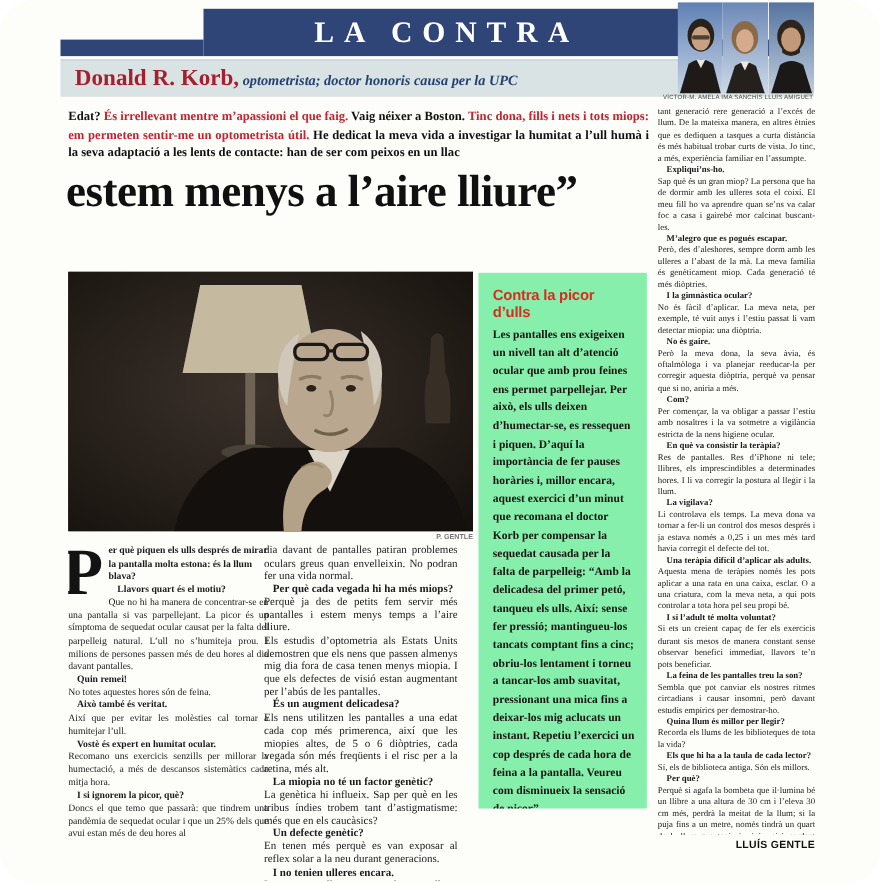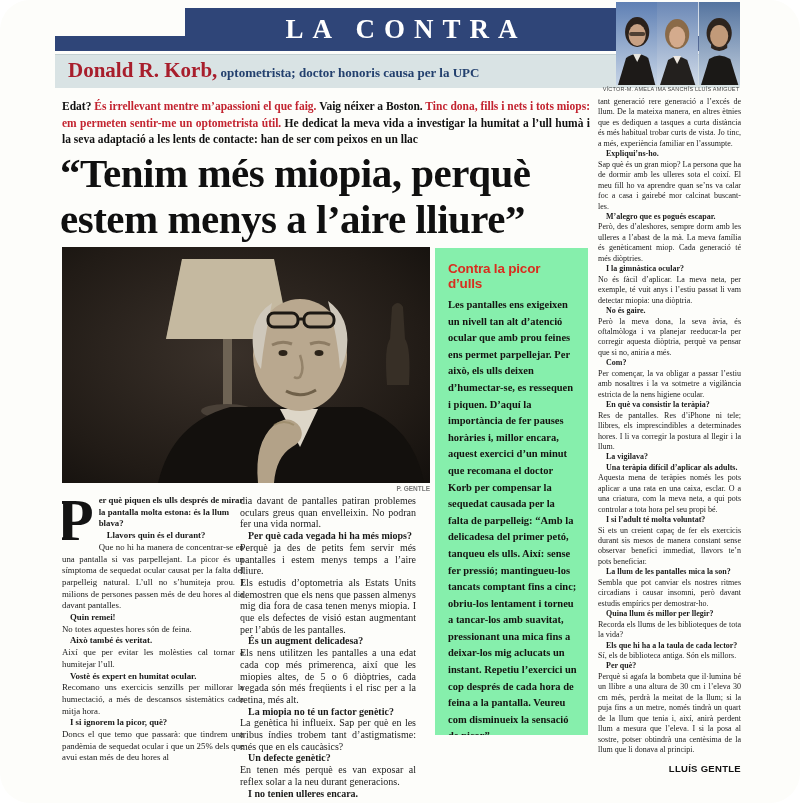--- a/index.html
+++ b/index.html
@@ -20,21 +20,21 @@
   .section-title {
     color:#ffffff; font-weight:bold; font-size:27px; letter-spacing:9px;
     font-family:"Liberation Serif", serif; padding-left:9px;
   }
   .gray-band {
     position:absolute; left:55px; top:54px; width:685px; height:34px;
     background:#d9e3e4; border-top:1px solid #c3d0d2;
   }
   .author-line { position:absolute; left:68px; top:58px; width:520px; white-space:nowrap; }
   .author-name { color:#a81e2c; font-weight:bold; font-size:21px; }
-  .author-role { color:#23406e; font-size:13px; font-weight:bold; }
+  .author-role { color:#23406e; font-style:italic; font-size:13px; font-weight:bold; }
   
   .journos { position:absolute; left:616px; top:2px; width:124px; height:83px; z-index:5; display:flex; }
   .journo { flex:1; height:100%; }
   .journos-caption {
     position:absolute; left:598px; top:86px; width:146px; z-index:5;
     font-family:"Liberation Sans", sans-serif; font-size:5.5px; color:#444;
     text-align:center; letter-spacing:0.2px; white-space:nowrap;
   }
   
   .intro {
@@ -148,21 +148,20 @@
   <div class="journos-caption">VÍCTOR-M. AMELA IMA SANCHÍS LLUÍS AMIGUET</div>
 
   <div class="gray-band"></div>
   <div class="author-line">
     <span class="author-name">Donald R. Korb,</span><span class="author-role"> optometrista; doctor honoris causa per la UPC</span>
   </div>
 
   <div class="intro" id="intro"><span class="seg-black">Edat? </span><span class="seg-red">És irrellevant mentre m’apassioni el que faig. </span><span class="seg-black">Vaig néixer a Boston. </span><span class="seg-red">Tinc dona, fills i nets i tots miops: em permeten sentir-me un optometrista útil. </span><span class="seg-black">He dedicat la meva vida a investigar la humitat a l’ull humà i la seva adaptació a les lents de contacte: han de ser com peixos en un llac</span></div>
 
   <div class="headline">
-    <div>“Tenim més miopia, perquè</div>
     <div>estem menys a l’aire lliure”</div>
   </div>
 
   <div class="photo">
     <svg width="368" height="236" viewBox="0 0 368 236">
       <defs>
         <radialGradient id="pbg" cx="0.45" cy="0.45" r="0.9">
           <stop offset="0" stop-color="#3a312a"></stop>
           <stop offset="0.6" stop-color="#211b16"></stop>
           <stop offset="1" stop-color="#0c0a08"></stop>
@@ -203,21 +202,21 @@
   </div>
   <div class="photo-credit">P. GENTLE</div>
 
   <div class="side-box">
     <div class="side-box-title">Contra la picor d’ulls</div>
     <div class="side-box-body">Les pantalles ens exigeixen un nivell tan alt d’atenció ocular que amb prou feines ens permet parpellejar. Per això, els ulls deixen d’humectar-se, es ressequen i piquen. D’aquí la importància de fer pauses horàries i, millor encara, aquest exercici d’un minut que recomana el doctor Korb per compensar la sequedat causada per la falta de parpelleig: “Amb la delicadesa del primer petó, tanqueu els ulls. Així: sense fer pressió; mantingueu-los tancats comptant fins a cinc; obriu-los lentament i torneu a tancar-los amb suavitat, pressionant una mica fins a deixar-los mig aclucats un instant. Repetiu l’exercici un cop després de cada hora de feina a la pantalla. Veureu com disminueix la sensació de picor”.</div>
   </div>
 
   <div class="col col-a" id="col1">
       <p class="q" style="text-indent: 0px;"><span class="dropcap">P</span>er què piquen els ulls després de mirar la pantalla molta estona: és la llum blava?</p>
-      <p class="q">Llavors quin és el durant?</p>
+      <p class="q">Llavors quart és el motiu?</p>
       <p class="a">Que no hi ha manera de concentrar-se en una pantalla si vas parpellejant. La picor és un símptoma de sequedat ocular causat per la falta del parpelleig natural. L’ull no s’humiteja prou. I milions de persones passen més de deu hores al dia davant pantalles.</p>
       <p class="q">Quin remei!</p>
       <p class="a">No totes aquestes hores són de feina.</p>
       <p class="q">Això també és veritat.</p>
       <p class="a">Així que per evitar les molèsties cal tornar a humitejar l’ull.</p>
       <p class="q">Vostè és expert en humitat ocular.</p>
       <p class="a">Recomano uns exercicis senzills per millorar la humectació, a més de descansos sistemàtics cada mitja hora.</p>
       <p class="q">I si ignorem la picor, què?</p>
       <p class="a">Doncs el que temo que passarà: que tindrem una pandèmia de sequedat ocular i que un 25% dels que avui estan més de deu hores al</p>
     </div>
@@ -243,25 +242,26 @@
       <p class="a">Però, des d’aleshores, sempre dorm amb les ulleres a l’abast de la mà. La meva família és genèticament miop. Cada generació té més diòptries.</p>
       <p class="q">I la gimnàstica ocular?</p>
       <p class="a">No és fàcil d’aplicar. La meva neta, per exemple, té vuit anys i l’estiu passat li vam detectar miopia: una diòptria.</p>
       <p class="q">No és gaire.</p>
       <p class="a">Però la meva dona, la seva àvia, és oftalmòloga i va planejar reeducar-la per corregir aquesta diòptria, perquè va pensar que si no, aniria a més.</p>
       <p class="q">Com?</p>
       <p class="a">Per començar, la va obligar a passar l’estiu amb nosaltres i la va sotmetre a vigilància estricta de la nens higiene ocular.</p>
       <p class="q">En què va consistir la teràpia?</p>
       <p class="a">Res de pantalles. Res d’iPhone ni tele; llibres, els imprescindibles a determinades hores. I li va corregir la postura al llegir i la llum.</p>
       <p class="q">La vigilava?</p>
+      <p class="a">Li controlava els temps. La meva dona va tornar a fer-li un control dos mesos després i ja estava només a 0,25 i un mes més tard havia corregit el defecte del tot.</p>
       <p class="q">Una teràpia difícil d’aplicar als adults.</p>
       <p class="a">Aquesta mena de teràpies només les pots aplicar a una rata en una caixa, esclar. O a una criatura, com la meva neta, a qui pots controlar a tota hora pel seu propi bé.</p>
       <p class="q">I si l’adult té molta voluntat?</p>
       <p class="a">Si ets un creient capaç de fer els exercicis durant sis mesos de manera constant sense observar benefici immediat, llavors te’n pots beneficiar.</p>
-      <p class="q">La llum de les pantalles mica la son?</p>
+      <p class="q">La feina de les pantalles treu la son?</p>
       <p class="a">Sembla que pot canviar els nostres ritmes circadians i causar insomni, però davant estudis empírics per demostrar-ho.</p>
       <p class="q">Quina llum és millor per llegir?</p>
       <p class="a">Recorda els llums de les biblioteques de tota la vida?</p>
       <p class="q">Els que hi ha a la taula de cada lector?</p>
       <p class="a">Sí, els de biblioteca antiga. Són els millors.</p>
       <p class="q">Per què?</p>
       <p class="a">Perquè si agafa la bombeta que il·lumina bé un llibre a una altura de 30 cm i l’eleva 30 cm més, perdrà la meitat de la llum; si la puja fins a un metre, només tindrà un quart de la llum que tenia i, així, anirà perdent llum a mesura que l’eleva. I si la posa al sostre, potser obtindrà una centèsima de la llum que li donava al principi.</p>
     </div>
 
   <div class="byline">LLUÍS GENTLE</div>

